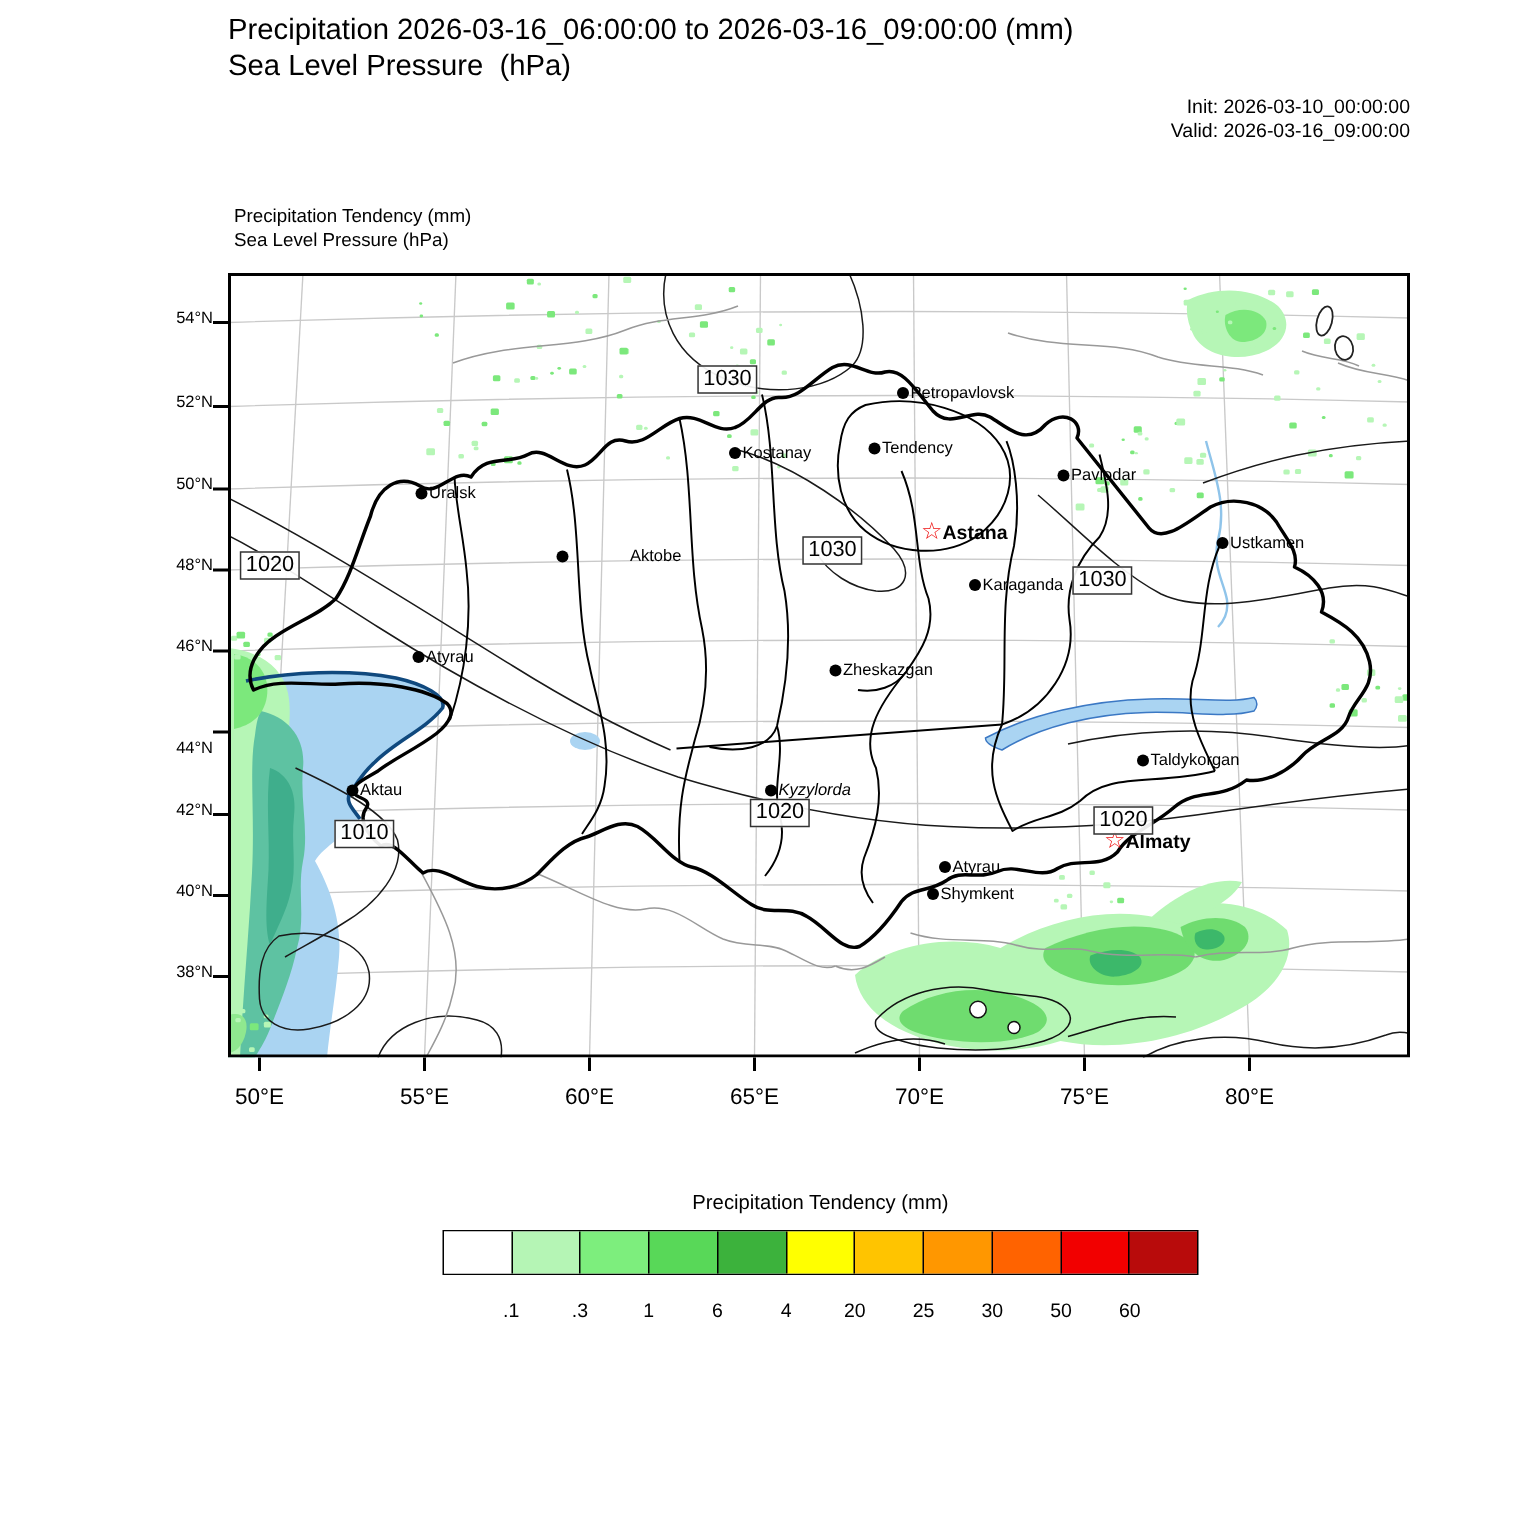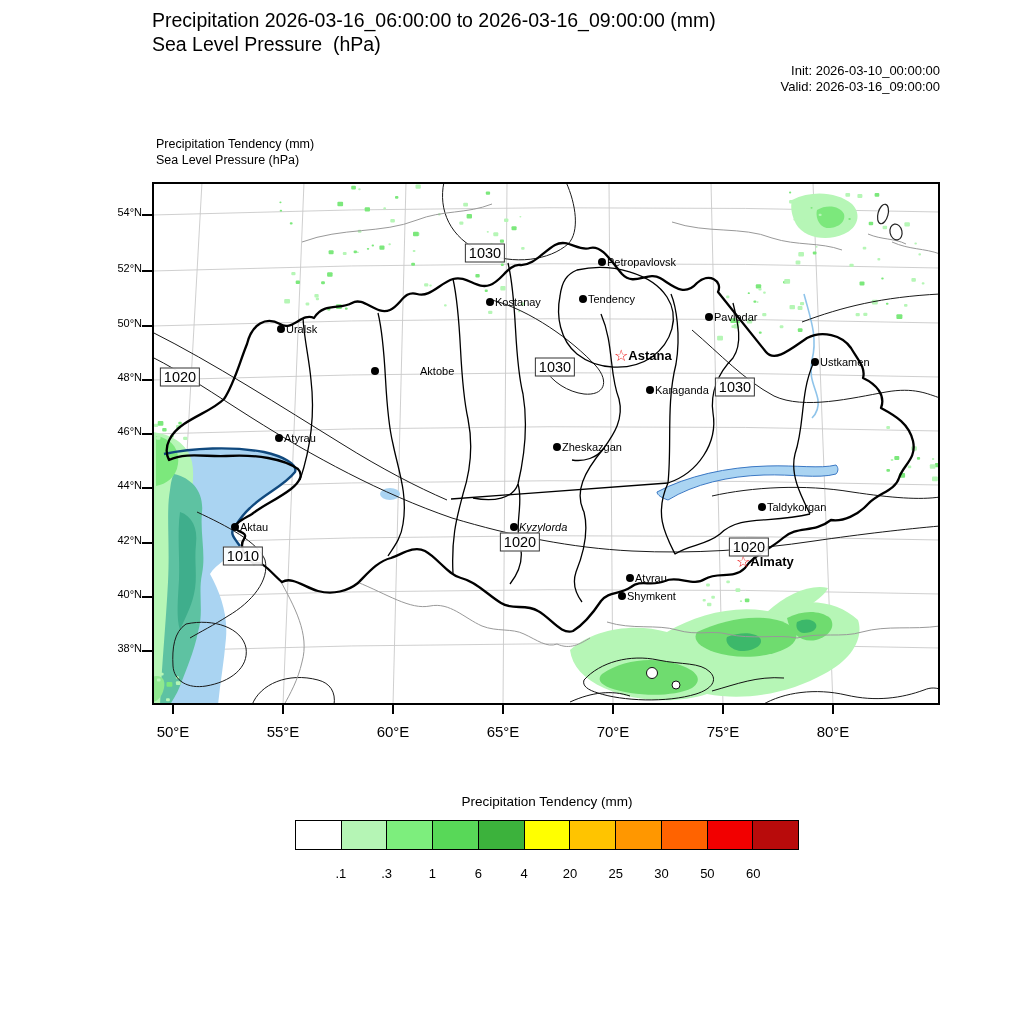--- a/index.html
+++ b/index.html
@@ -407,21 +407,21 @@
 <div class="lat-label" style="left: 96px; top: 206px;">54°N</div>
     <div class="tick-h" style="left: 142px; top: 214px;"></div>
     <div class="lat-label" style="left: 96px; top: 262px;">52°N</div>
     <div class="tick-h" style="left: 142px; top: 270px;"></div>
     <div class="lat-label" style="left: 96px; top: 317px;">50°N</div>
     <div class="tick-h" style="left: 142px; top: 325px;"></div>
     <div class="lat-label" style="left: 96px; top: 371px;">48°N</div>
     <div class="tick-h" style="left: 142px; top: 379px;"></div>
     <div class="lat-label" style="left: 96px; top: 425px;">46°N</div>
     <div class="tick-h" style="left: 142px; top: 433px;"></div>
-    <div class="lat-label" style="left: 96px; top: 479px;">44°N</div>
+    <div class="lat-label" style="left: 96px; top: 493px;">44°N</div>
     <div class="tick-h" style="left: 142px; top: 487px;"></div>
     <div class="lat-label" style="left: 96px; top: 534px;">42°N</div>
     <div class="tick-h" style="left: 142px; top: 542px;"></div>
     <div class="lat-label" style="left: 96px; top: 588px;">40°N</div>
     <div class="tick-h" style="left: 142px; top: 596px;"></div>
     <div class="lat-label" style="left: 96px; top: 642px;">38°N</div>
     <div class="tick-h" style="left: 142px; top: 650px;"></div>
     <div class="lon-label" style="left: 141px; top: 723px;">50°E</div>
     <div class="tick-v" style="left: 172px; top: 705px;"></div>
     <div class="lon-label" style="left: 251px; top: 723px;">55°E</div>

